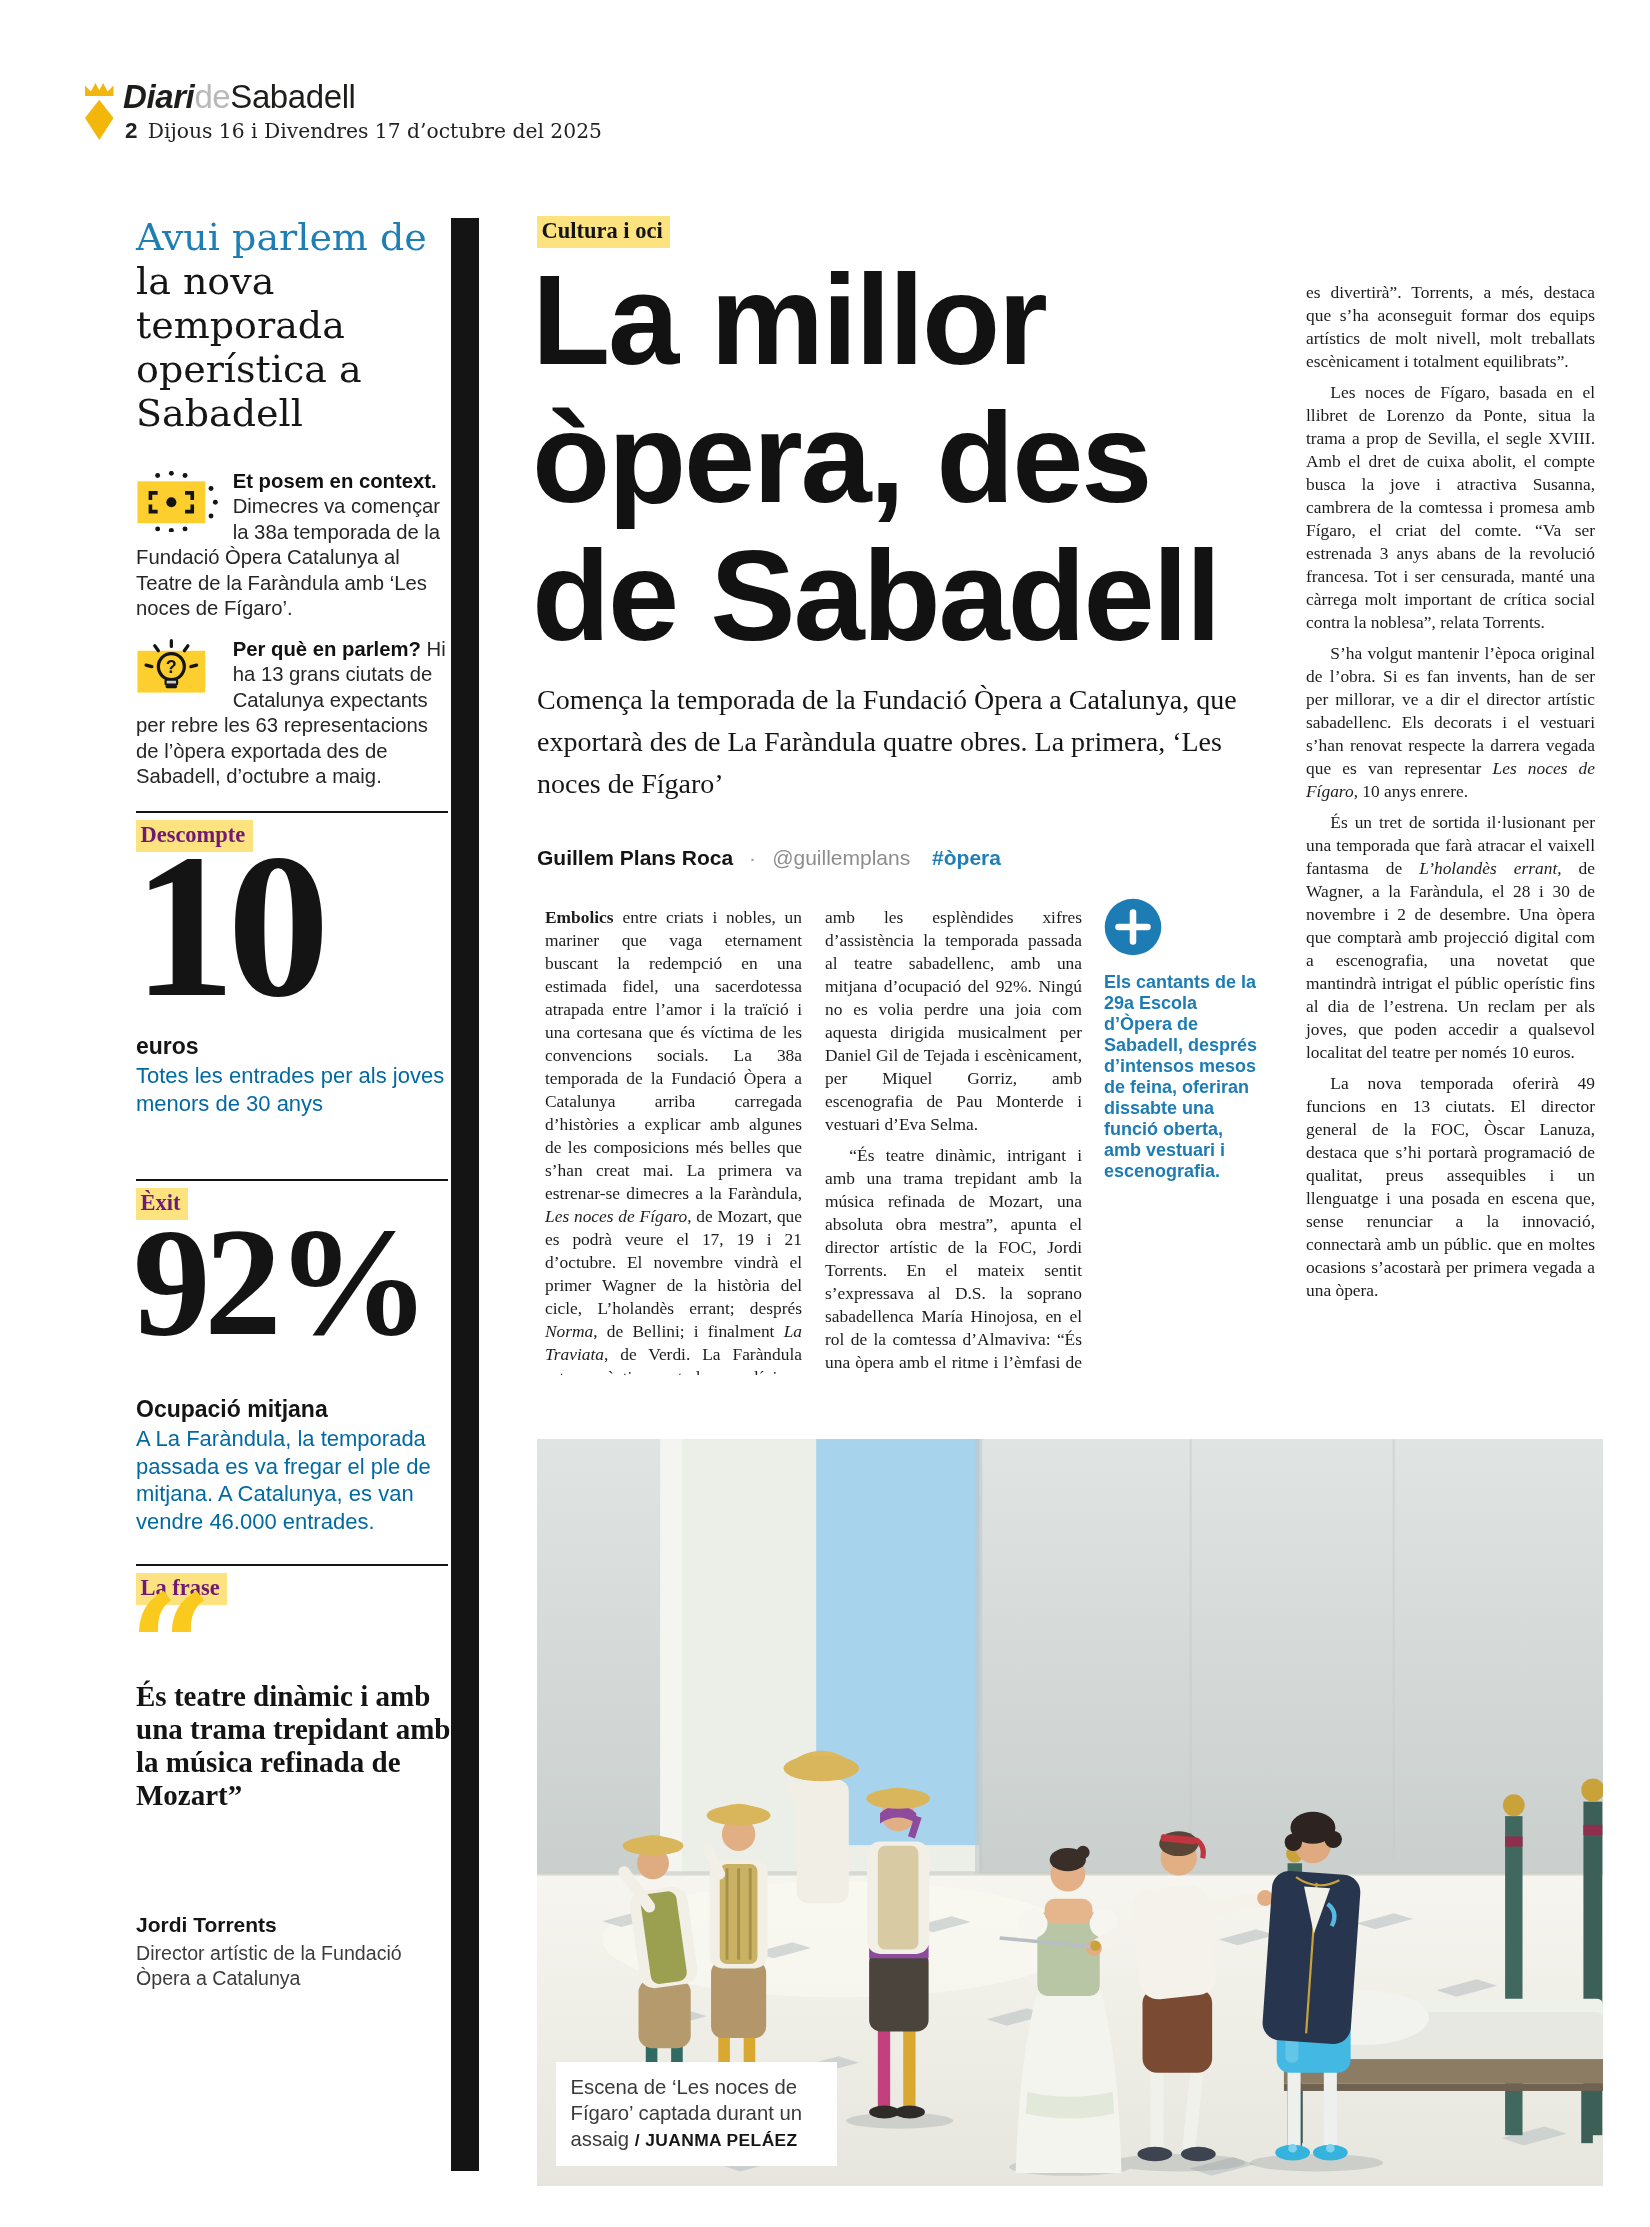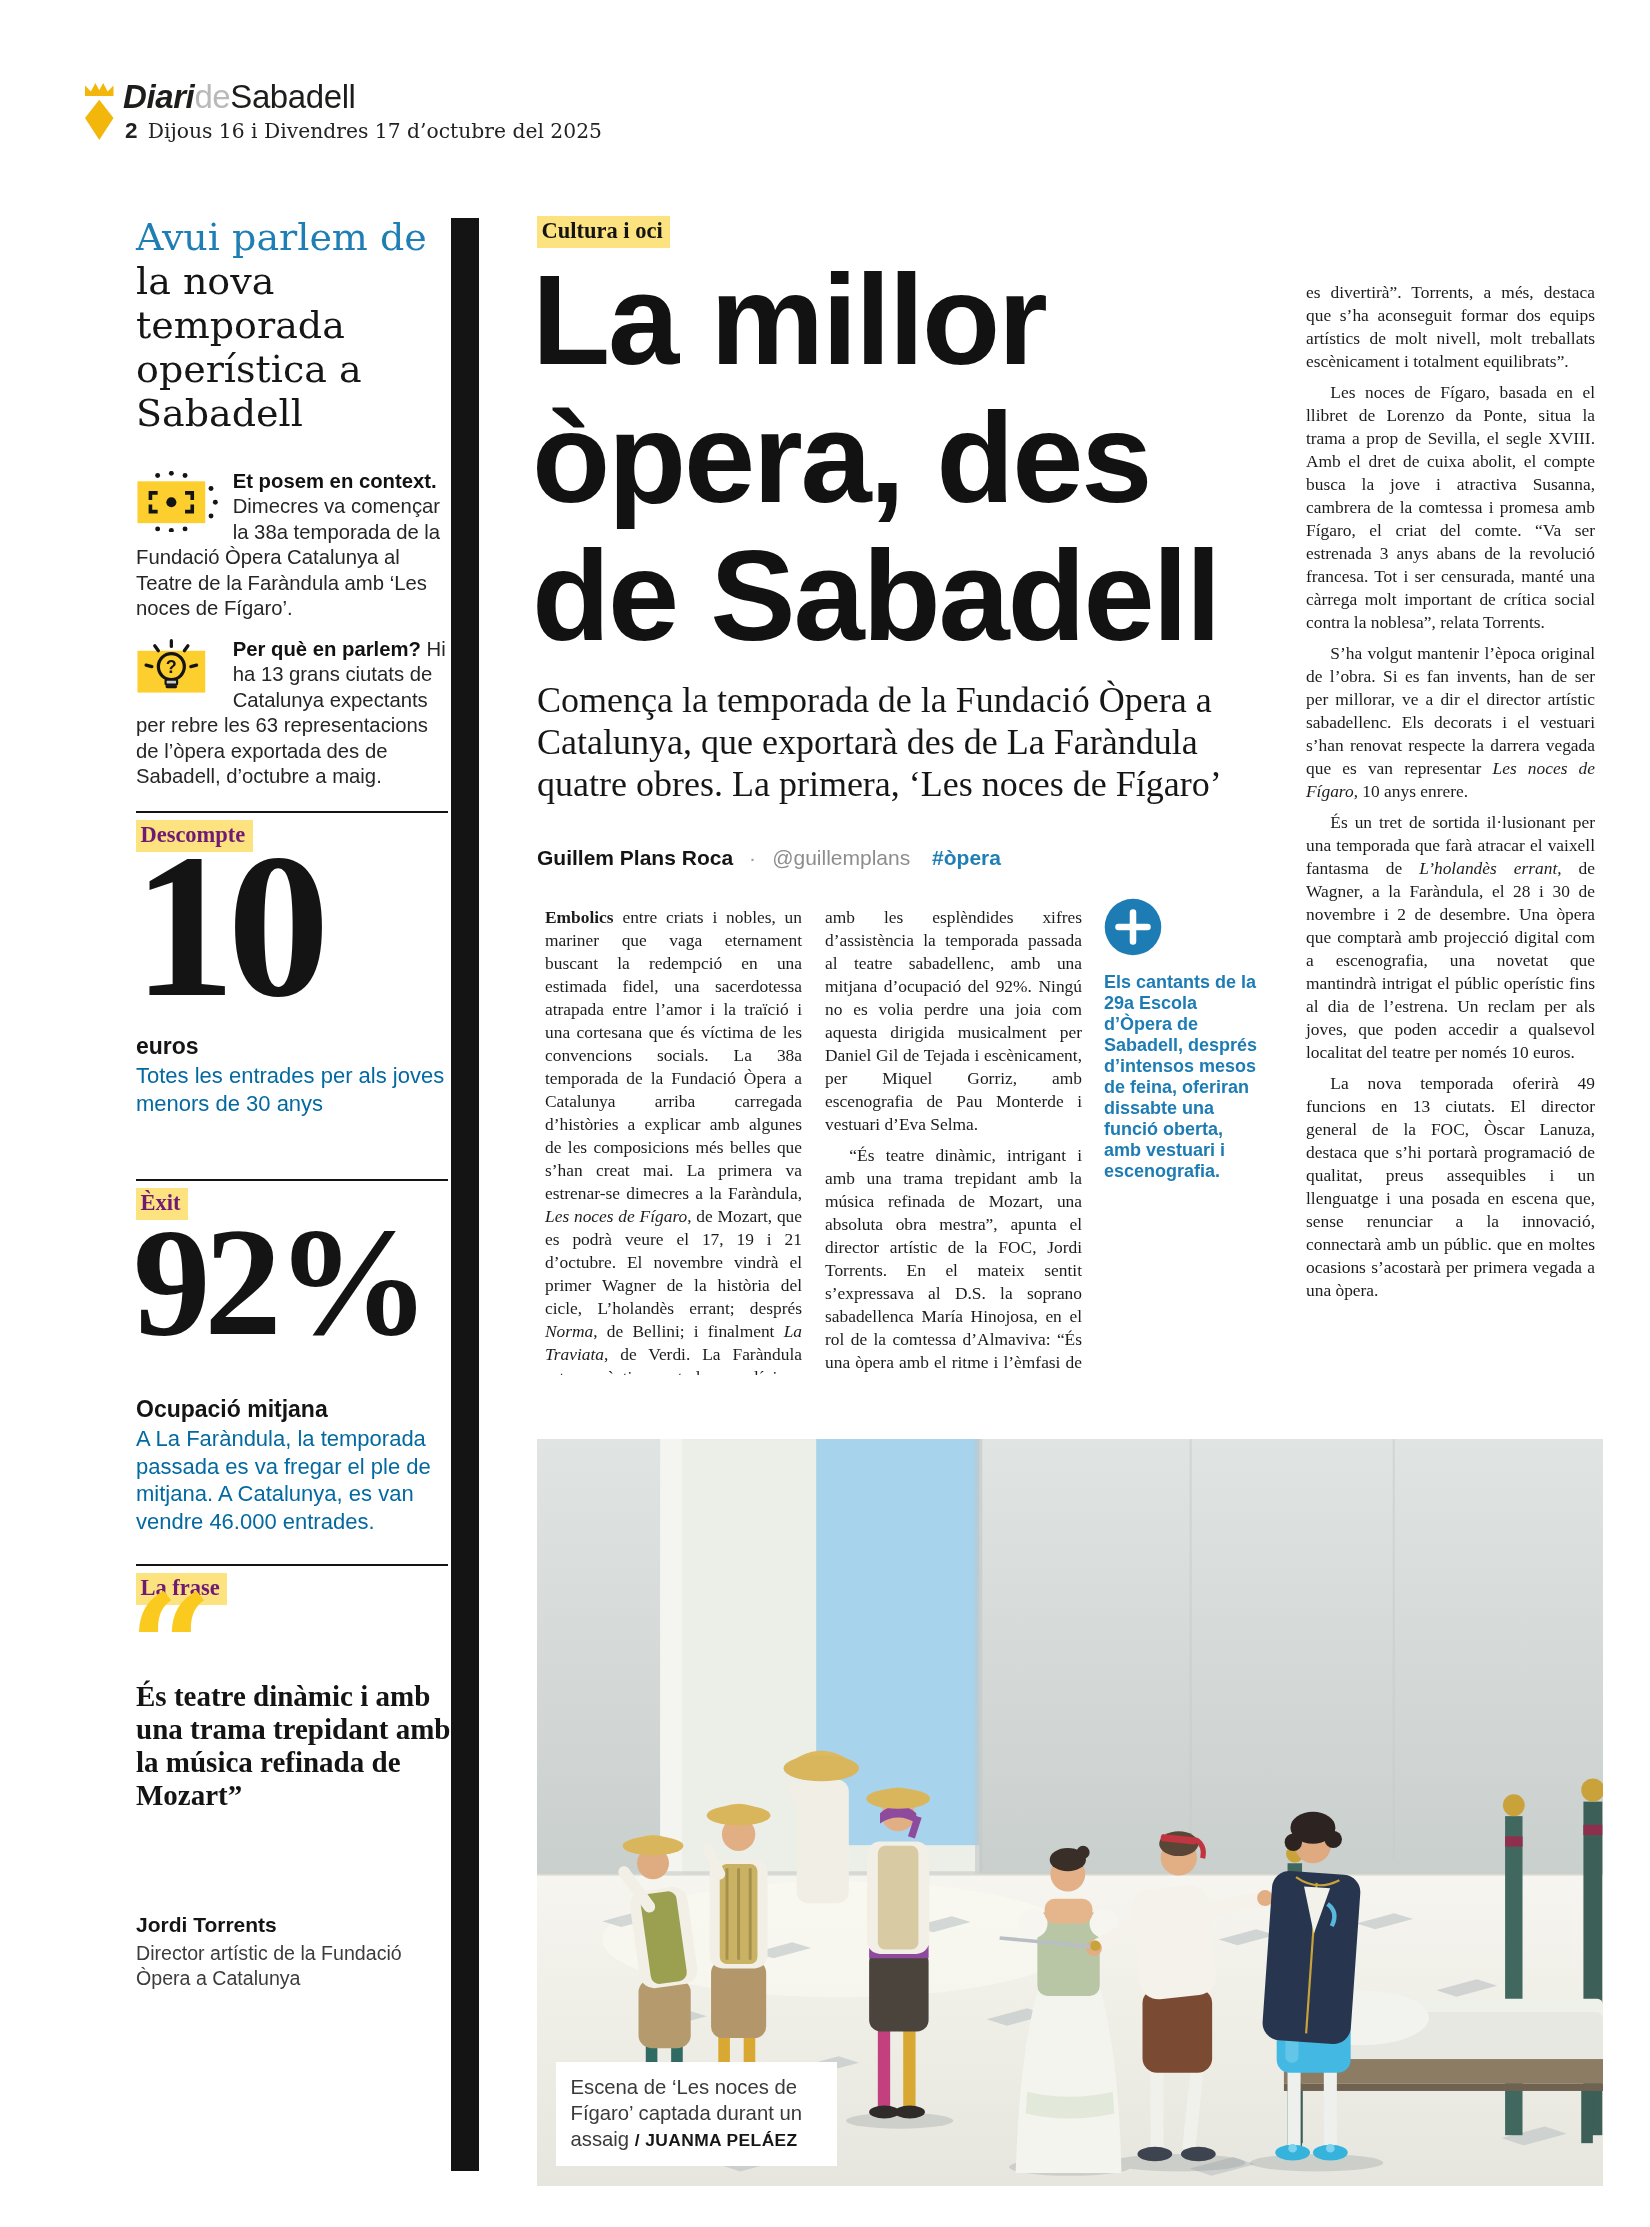--- a/index.html
+++ b/index.html
@@ -37,21 +37,21 @@
   .qtext{left:136px;top:1680px;width:316px;font-family:"Liberation Serif",serif;font-weight:700;font-size:29px;line-height:33px;color:#141414;}
   .qauthor{left:136px;top:1913px;font-weight:700;font-size:21px;color:#141414;}
   .qrole{left:136px;top:1941px;width:305px;font-size:19.6px;line-height:25px;color:#3c3c3c;}
 
   .blackbar{left:451px;top:218px;width:27.6px;height:1953px;background:#141414;}
 
   
   .section-label{left:537px;top:216px;font-family:"Liberation Serif",serif;font-weight:700;font-size:22.5px;color:#141414;}
   .headline{left:532px;top:251px;width:798px;font-family:Liberation Sans, sans-serif;font-weight:700;
             font-size:128px;line-height:138px;letter-spacing:-2.2px;color:#121212;}
-  .standfirst{left:537px;top:679px;width:736px;font-family:"Liberation Serif",serif;font-size:36px;line-height:42px;color:#161616;}
+  .standfirst{left:537px;top:679px;width:736px;font-family:"Liberation Serif",serif;font-size:28px;line-height:42px;color:#161616;}
   .byline{left:537px;top:846px;font-size:21px;color:#141414;}
   .byline .au{font-weight:700;}
   .byline .sep{color:#9a9a9a;margin:0 10.2px;}
   .byline .hd{color:#8d8d8d;}
   .byline .tag{color:#1f7fb4;font-weight:600;margin-left:16px;}
 
   .bodycol{font-family:"Liberation Serif",serif;font-size:17.4px;line-height:23px;color:#1c1c1c;
            text-align:justify;overflow:hidden;}
   .bodycol p{margin:8px;}
   .bodycol p + p{text-indent:1.4em;}

